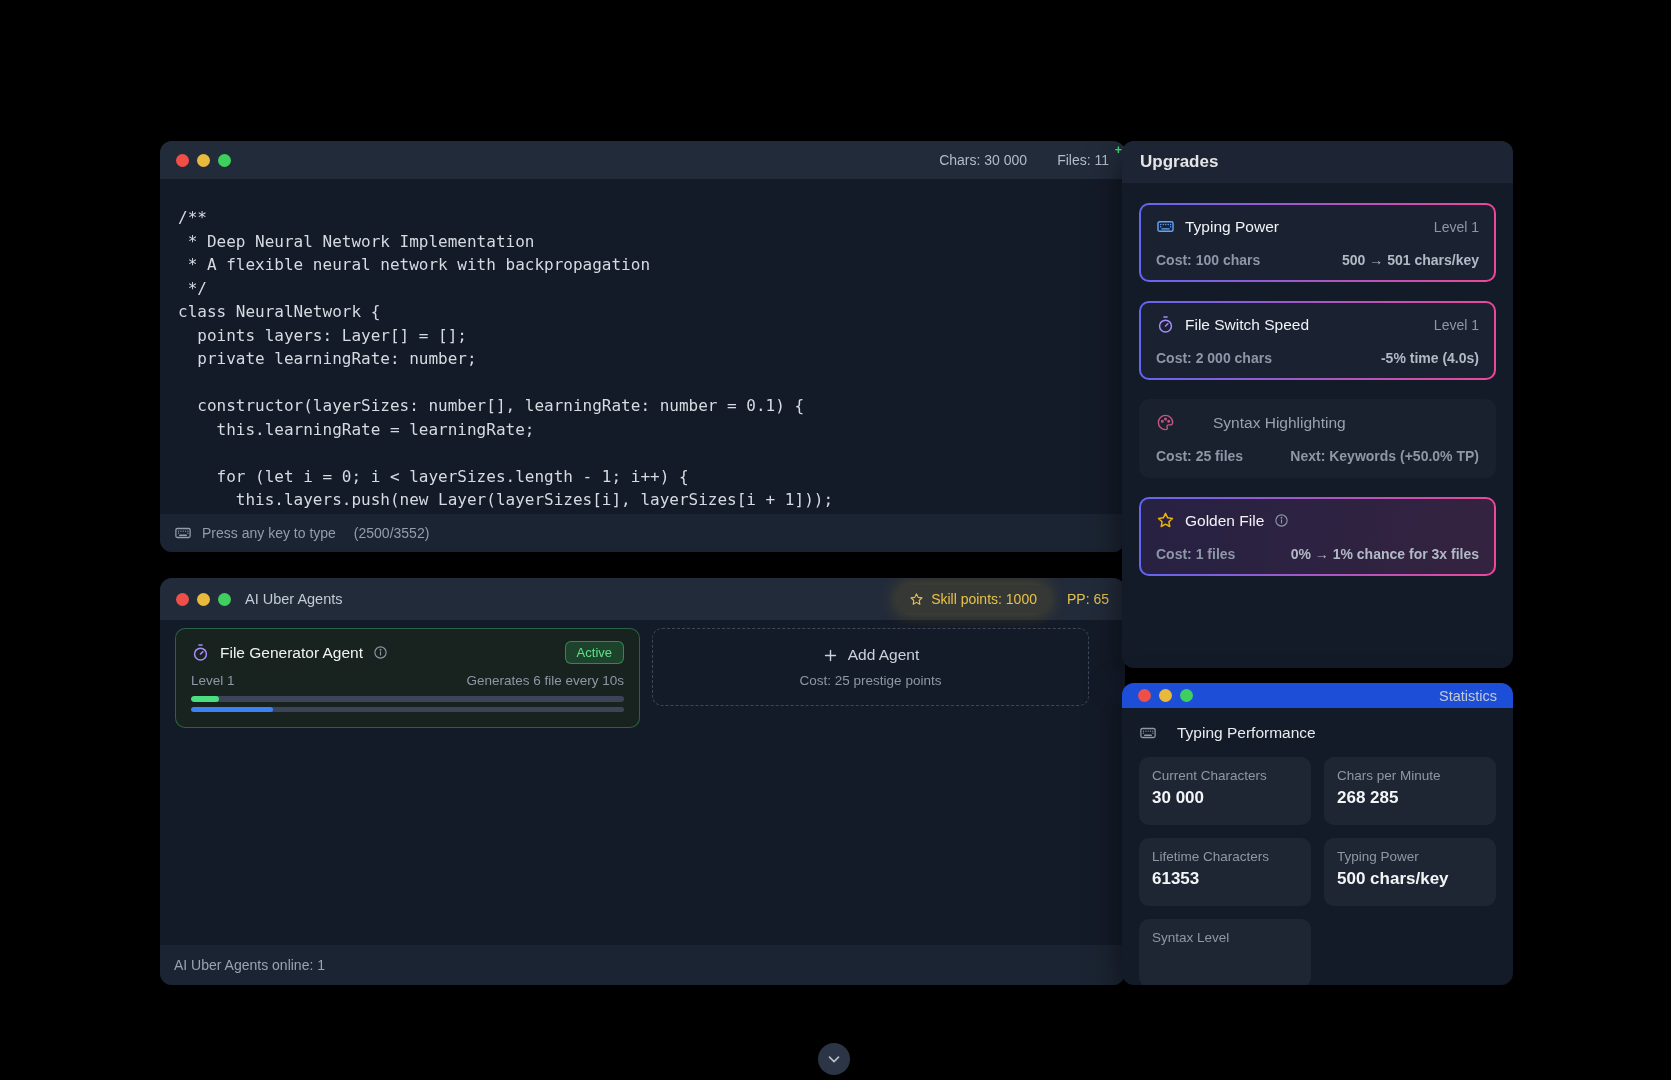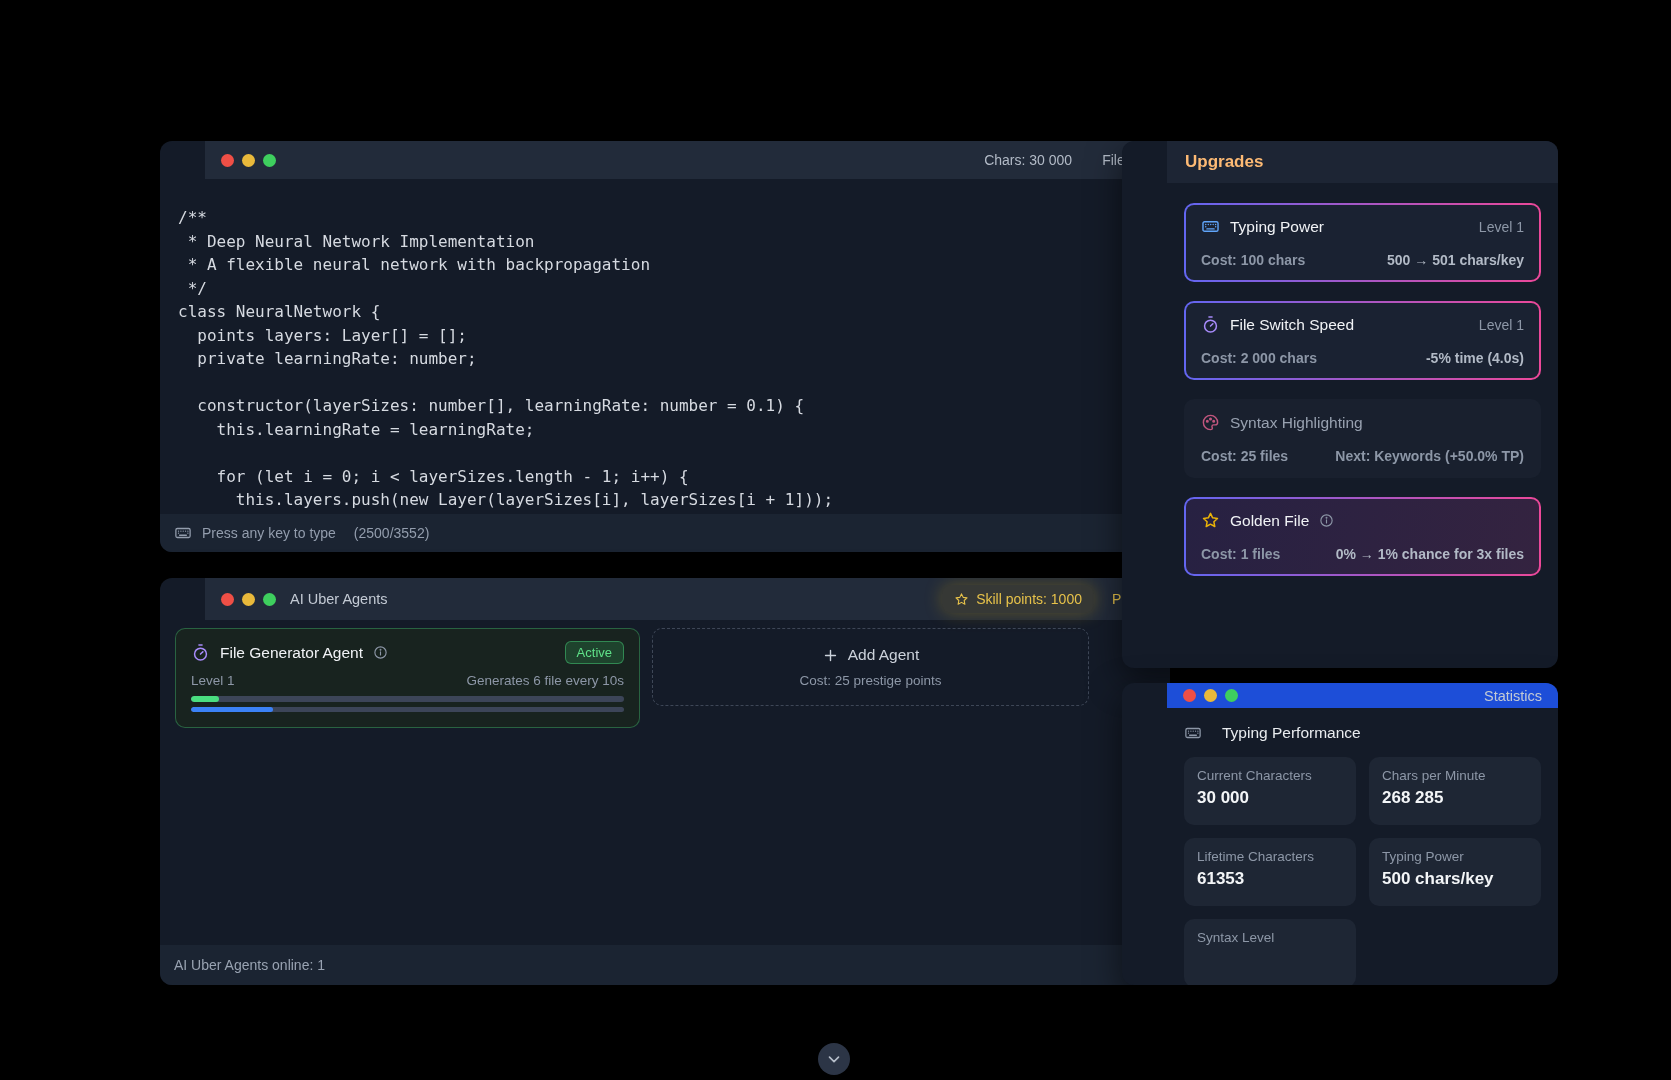--- a/index.html
+++ b/index.html
@@ -1,17 +1,17 @@
 <!DOCTYPE html>
 <html><head>
 <meta charset="utf-8">
 <style>
   html,body{margin:0;padding:0;background:#000;width:1671px;height:1080px;overflow:hidden;
     font-family:"Liberation Sans",sans-serif;-webkit-font-smoothing:antialiased;}
-  .window{position:absolute;background:#141b28;border-radius:12px;box-shadow:0 12px 34px rgba(0,0,0,.55);overflow:hidden;padding-left:45px;}
+  .window{position:absolute;background:#141b28;border-radius:12px;box-shadow:0 12px 34px rgba(0,0,0,.55);overflow:hidden;}
   .win-header{display:flex;align-items:center;background:#222b3a;padding:0 16px;}
   .lights{display:flex;gap:8px;align-items:center;}
   .light{width:13px;height:13px;border-radius:50%;}
   .light.red{background:#ef4f46;}
   .light.yellow{background:#e9b93b;}
   .light.green{background:#3ecf5e;}
   .icon{display:inline-flex;flex:none;align-items:center;justify-content:center;}
   .icon svg{display:block;}
 
   
@@ -51,31 +51,31 @@
   .bar-fill.blue{background:#3b82f6;}
   .add-card{box-sizing:border-box;width:437px;height:78px;border-radius:10px;border:1.5px dashed #3e4757;
     display:flex;flex-direction:column;align-items:center;justify-content:center;gap:9px;cursor:pointer;background:transparent;}
   .add-row{display:flex;align-items:center;gap:9px;color:#ccd2db;font-size:15.5px;}
   .add-cost{color:#8d97a7;font-size:13.5px;}
   #agents .win-footer{height:40px;color:#99a3b2;}
 
   
   #upgrades{left:1122px;top:141px;width:391px;height:527px;}
   #upgrades .panel-header{height:42px;display:flex;align-items:center;background:#1d2534;padding:0 18px;}
-  #upgrades .panel-title{color:#fdba74;font-size:17px;font-weight:bold;}
+  #upgrades .panel-title{color:#e5e5e5;font-size:17px;font-weight:bold;}
   .upg-body{padding:20px 17px;display:flex;flex-direction:column;gap:19px;}
   .upg-card{box-sizing:border-box;height:79px;border-radius:10px;padding:12px 15px;cursor:pointer;
     display:flex;flex-direction:column;justify-content:space-between;
     border:2px solid transparent;
     background:linear-gradient(#1a2232,#1a2232) padding-box,linear-gradient(90deg,#6366f1,#ec4899) border-box;}
   .upg-card.locked{border:2px solid transparent;background:#19202e;cursor:default;}
   .upg-card.golden{background:linear-gradient(100deg,#272142,#342340) padding-box,linear-gradient(90deg,#6366f1,#ec4899) border-box;}
   .upg-row1{display:flex;align-items:center;gap:10px;}
   .upg-name{color:#f1f3f6;font-size:15.5px;font-weight:500;}
-  .upg-card.locked .upg-name{color:#98a1b0;}
+  .upg-card.locked .upg-name{color:#98a1b0;margin-left:28px;}
   .upg-level{margin-left:auto;color:#8d97a7;font-size:14px;}
   .upg-row2{display:flex;justify-content:space-between;align-items:baseline;font-size:14px;font-weight:bold;}
   .upg-cost{color:#8d97a7;}
   .upg-effect{color:#b2bac6;}
   .upg-card.locked .upg-effect{color:#8d97a7;}
 
   
   #stats{left:1122px;top:683px;width:391px;height:302px;}
   #stats .win-header{height:25px;background:#1d4ed8;}
   #stats .win-title{margin-left:auto;color:#c3cad4;font-size:14.5px;}

